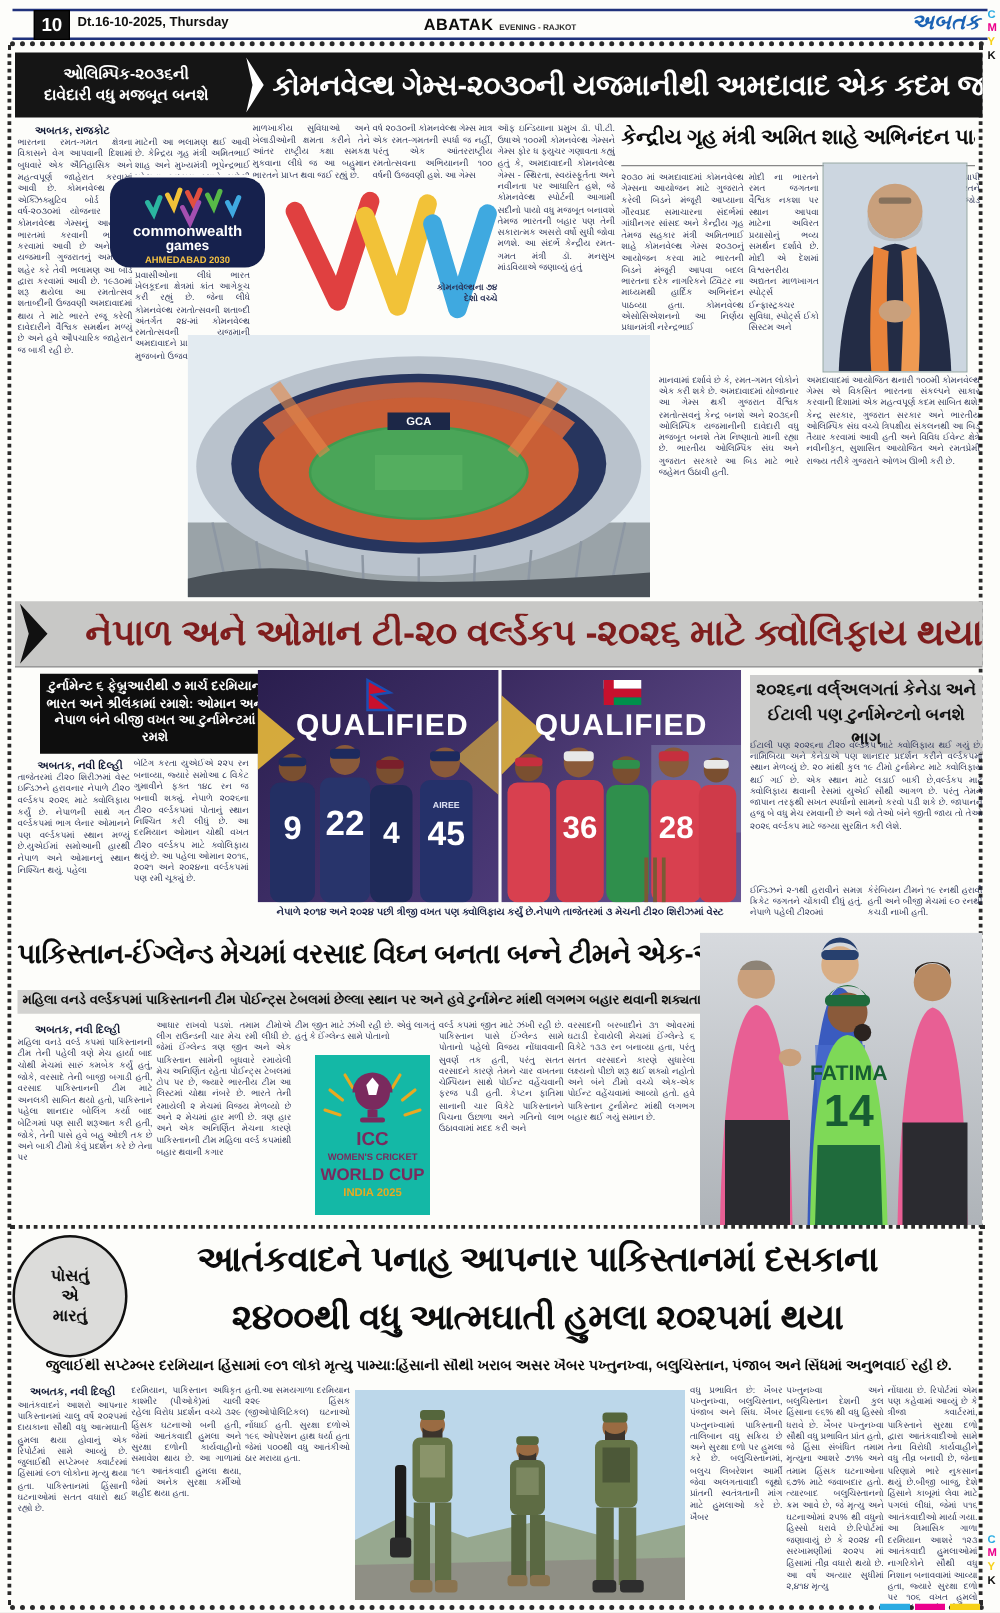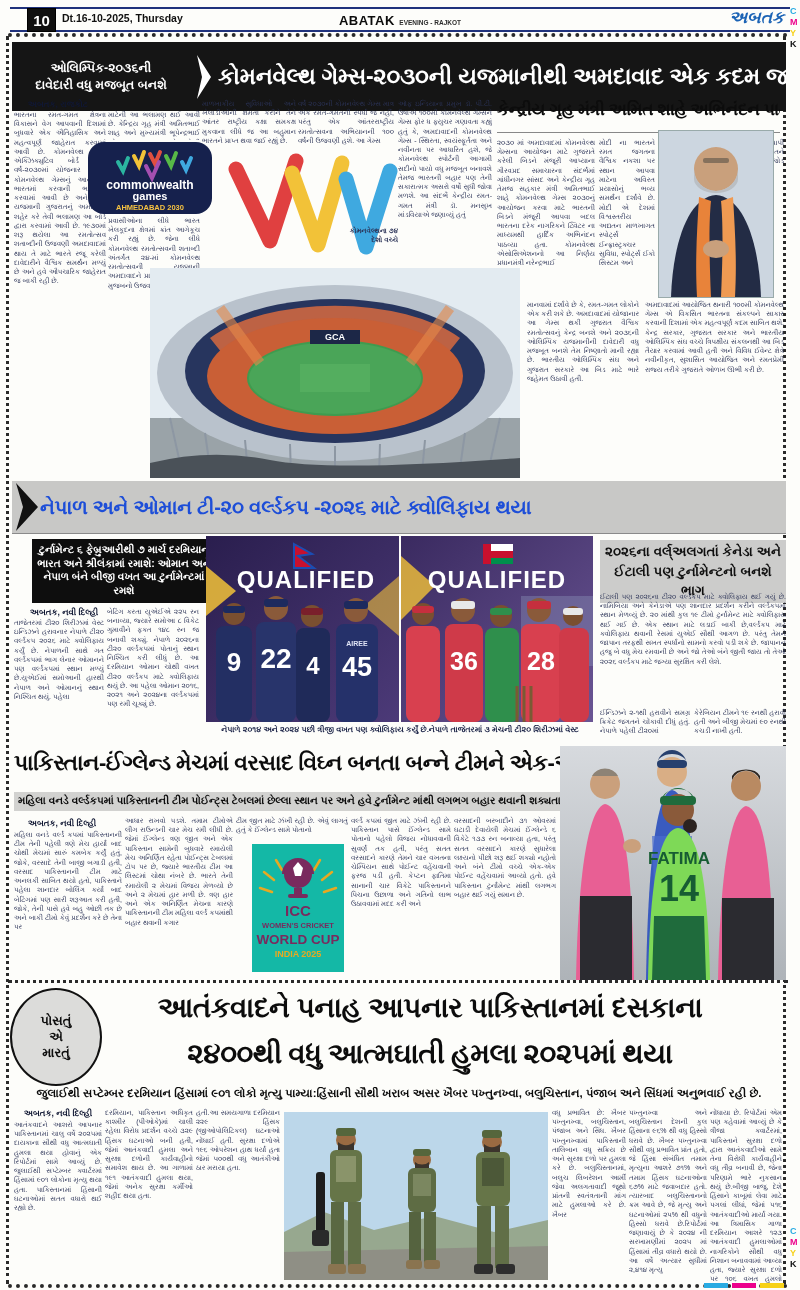--- a/index.html
+++ b/index.html
@@ -12,22 +12,22 @@
   .dottedH{position:absolute;border-top:4px dotted #2a2a2a;height:0;}
   .dottedHthin{position:absolute;border-top:3px dotted #2a2a2a;height:0;}
   .dottedV{position:absolute;border-left:3px dotted #2a2a2a;width:0;}
   .banner-black{position:absolute;background:#151515;display:flex;align-items:center;}
   .kicker{color:#fff;font-weight:bold;font-size:12.5px;text-align:center;line-height:1.35;width:178px;flex:none;}
   .chev-w{flex:none;margin:0 6px;}
   .headline-main{color:#fff;font-weight:bold;font-size:23px;white-space:nowrap;overflow:hidden;
                  letter-spacing:-0.3px;flex:1;text-align:center;}
   .banner-gray{position:absolute;background:#c8c8c6;display:flex;align-items:center;
                box-shadow:0 1px 0 #8a8a8a;}
-  .headline-gray{color:#1d4ed8;font-weight:bold;font-size:20px;white-space:nowrap;overflow:hidden;
-                 flex:1;text-align:left;letter-spacing:-0.3px;}
+  .headline-gray{color:#7f1d1d;font-weight:bold;font-size:29px;white-space:nowrap;overflow:hidden;
+                 flex:1;text-align:right;letter-spacing:-0.3px;}
   .subhl{position:absolute;font-weight:bold;color:#0c0c0c;}
   .infobox{position:absolute;background:#0e0e0e;color:#fff;font-weight:bold;font-size:10.5px;
            line-height:1.3;text-align:center;padding:4px 5px;box-sizing:border-box;}
   .grayhead{position:absolute;background:#cccccb;color:#101010;font-weight:bold;font-size:13.5px;
             line-height:1.45;text-align:center;padding:2px 3px;box-sizing:border-box;}
   .photo{position:absolute;overflow:hidden;}
   .cmyk{position:absolute;font-size:9px;font-weight:bold;line-height:11px;width:12px;text-align:left;}
   .headerline{position:absolute;background:#20327c;height:2px;}
   .caption{position:absolute;font-size:8px;font-weight:bold;color:#1a2246;text-align:center;overflow:hidden;}
 </style>
@@ -58,21 +58,21 @@
     <div style="color:#f7d117;">Y</div>
     <div style="color:#111;">K</div>
   </div>
 
   <div class="dottedH" style="left:8px;top:33px;width:780px;"></div>
   <div class="dottedV" style="left:6px;top:36px;height:1248px;"></div>
   <div class="dottedV" style="left:783px;top:36px;height:1248px;"></div>
   <div class="dottedH" style="left:8px;top:1284px;width:780px;"></div>
   <div class="dottedHthin" style="left:8px;top:980px;width:780px;"></div>
 
-  <div class="banner-black" style="left:12px;top:42px;width:774px;height:69px;">
+  <div class="banner-black" style="left:12px;top:42px;width:774px;height:52px;">
     <div class="kicker">
       <div>ઓલિમ્પિક-૨૦૩૬ની</div>
       <div>દાવેદારી વધુ મજબૂત બનશે</div>
     </div>
     <svg class="chev-w" width="16" height="44" viewBox="0 0 16 44">
       <polygon points="1,0 15,22 1,44 6,22" fill="#ffffff"></polygon>
     </svg>
     <div class="headline-main">કોમનવેલ્થ ગેમ્સ-૨૦૩૦ની યજમાનીથી અમદાવાદ એક કદમ જ દૂર</div>
   </div>
 
@@ -345,21 +345,21 @@
        border-radius:50%;display:flex;flex-direction:column;align-items:center;justify-content:center;
        font-weight:800;font-size:13px;color:#0d0d0d;line-height:1.25;">
     <div>પોસતું</div>
     <div>એ</div>
     <div>મારતું</div>
   </div>
 
   <div class="subhl" style="left:100px;top:992px;width:660px;height:42px;font-size:28px;text-align:center;
        white-space:nowrap;overflow:hidden;letter-spacing:-0.5px;">આતંકવાદને પનાહ આપનાર પાકિસ્તાનમાં દસકાના</div>
   <div class="subhl" style="left:100px;top:1038px;width:660px;height:42px;font-size:28px;text-align:center;
-       white-space:nowrap;overflow:hidden;letter-spacing:-0.5px;font-family:Liberation Serif, serif;">૨૪૦૦થી વધુ આત્મઘાતી હુમલા ૨૦૨૫માં થયા</div>
+       white-space:nowrap;overflow:hidden;letter-spacing:-0.5px;">૨૪૦૦થી વધુ આત્મઘાતી હુમલા ૨૦૨૫માં થયા</div>
   <div class="subhl" style="left:14px;top:1087px;width:770px;height:17px;font-size:11.5px;text-align:center;
        white-space:nowrap;overflow:hidden;">જુલાઈથી સપ્ટેમ્બર દરમિયાન હિંસામાં ૯૦૧ લોકો મૃત્યુ પામ્યા:હિંસાની સૌથી ખરાબ અસર ખૈબર પખ્તુનખ્વા, બલુચિસ્તાન, પંજાબ અને સિંધમાં અનુભવાઈ રહી છે.</div>
 
   <div class="dateline" style="left:24px;top:1108px;">અબતક, નવી દિલ્હી</div>
   <div class="bodytxt" style="left:14px;top:1120px;width:88px;height:164px;">આતંકવાદને આશરો આપનાર પાકિસ્તાનમાં ચાલુ વર્ષે ૨૦૨૫માં દાયકાના સૌથી વધુ આત્મઘાતી હુમલા થયા હોવાનું એક રિપોર્ટમાં સામે આવ્યું છે. જુલાઈથી સપ્ટેમ્બર ક્વાર્ટરમાં હિંસામાં ૯૦૧ લોકોના મૃત્યુ થયા હતા. પાકિસ્તાનમાં હિંસાની ઘટનાઓમાં સતત વધારો થઈ રહ્યો છે.</div>
   <div class="bodytxt" style="left:105px;top:1108px;width:88px;height:176px;">દરમિયાન, પાકિસ્તાન અધિકૃત કાશ્મીર (પીઓકે)માં ચાલી રહેલા વિરોધ પ્રદર્શન વચ્ચે ૩૨૯ હિંસક ઘટનાઓ બની હતી, જેમાં આતંકવાદી હુમલા અને સુરક્ષા દળોની કાર્યવાહીનો સમાવેશ થાય છે. આ ગાળામાં ૧૯૧ આતંકવાદી હુમલા થયા, જેમાં અનેક સુરક્ષા કર્મીઓ શહીદ થયા હતા.</div>
   <div class="bodytxt" style="left:196px;top:1108px;width:84px;height:176px;">હતી.આ સમયગાળા દરમિયાન ૨૨૯ હિંસક (જીઓપોલિટિકલ) ઘટનાઓ નોંધાઈ હતી. સુરક્ષા દળોએ ૧૯૬ ઓપરેશન હાથ ધર્યા હતા જેમાં ૫૦૦થી વધુ આતંકીઓ ઠાર મરાયા હતા.</div>
 
   <div class="photo" style="left:284px;top:1112px;width:264px;height:168px;">
     <svg width="264" height="168" viewBox="0 0 264 168">

